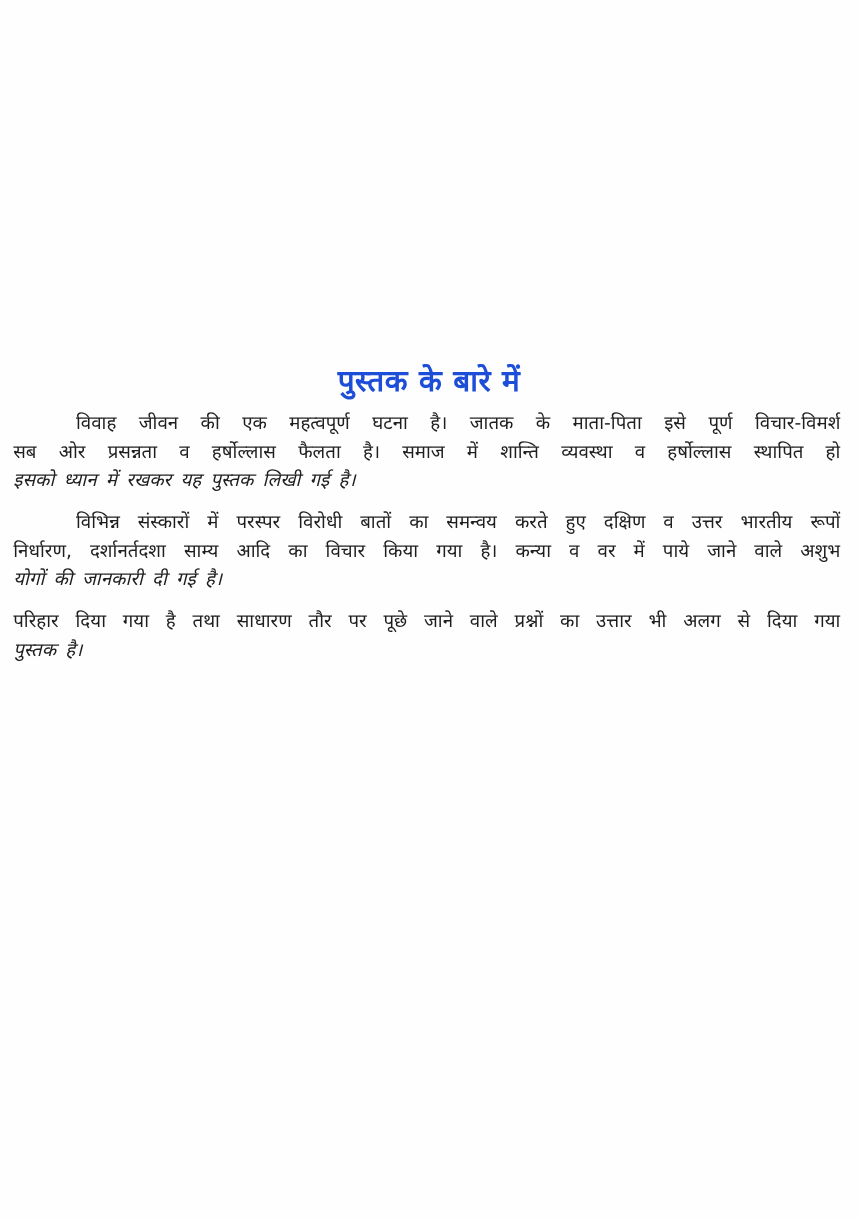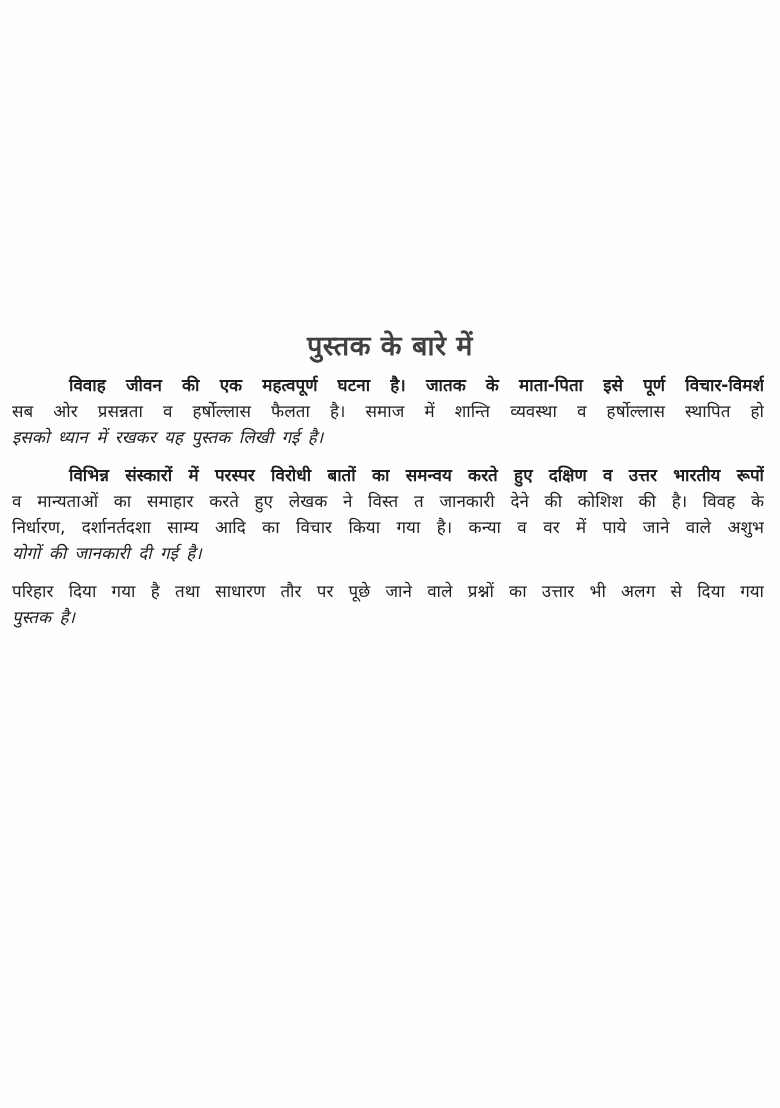--- a/index.html
+++ b/index.html
@@ -24,21 +24,21 @@
       background: #fefefe;
     }
     .title {
       position: absolute;
       top: 326px;
       left: 0;
       width: 780px;
       text-align: center;
       font-size: 27px;
       font-weight: bold;
-      color: #404040;
+      color: #1d4ed8;
       letter-spacing: 0.5px;
       margin: 0;
     }
     .body-text {
       position: absolute;
       left: 12px;
       top: 372px;
       width: 752px;
       font-size: 17px;
       line-height: 26px;
@@ -53,21 +53,20 @@
       display: block;
       text-align: justify;
       text-align-last: justify;
       white-space: nowrap;
       word-spacing: 3px;
       height: 26px;
       overflow: hidden;
     }
     .line.indent {
       padding-left: 57px;
-      font-weight: bold;
     }
     .line.last {
       text-align-last: left;
       font-style: italic;
     }
   </style>
 </head>
 <body>
 
 <div class="page">
@@ -76,21 +75,20 @@
   <div class="body-text">
 
     <p class="para">
       <span class="line indent">विवाह जीवन की एक महत्वपूर्ण घटना है। जातक के माता-पिता इसे पूर्ण विचार-विमर्श</span>
       <span class="line">सब ओर प्रसन्नता व हर्षोल्लास फैलता है। समाज में शान्ति व्यवस्था व हर्षोल्लास स्थापित हो</span>
       <span class="line last">इसको ध्यान में रखकर यह पुस्तक लिखी गई है।</span>
     </p>
 
     <p class="para">
       <span class="line indent">विभिन्न संस्कारों में परस्पर विरोधी बातों का समन्वय करते हुए दक्षिण व उत्तर भारतीय रूपों</span>
-      <span class="line">व मान्यताओं का समाहार करते हुए लेखक ने विस्त त जानकारी देने की कोशिश की है। विवह के</span>
       <span class="line">निर्धारण, दर्शानर्तदशा साम्य आदि का विचार किया गया है। कन्या व वर में पाये जाने वाले अशुभ</span>
       <span class="line last">योगों की जानकारी दी गई है।</span>
     </p>
 
     <p class="para">
       <span class="line">परिहार दिया गया है तथा  साधारण तौर पर पूछे जाने वाले प्रश्नों का उत्तार भी अलग से दिया गया</span>
       <span class="line last">पुस्तक  है।</span>
     </p>
 
   </div>

